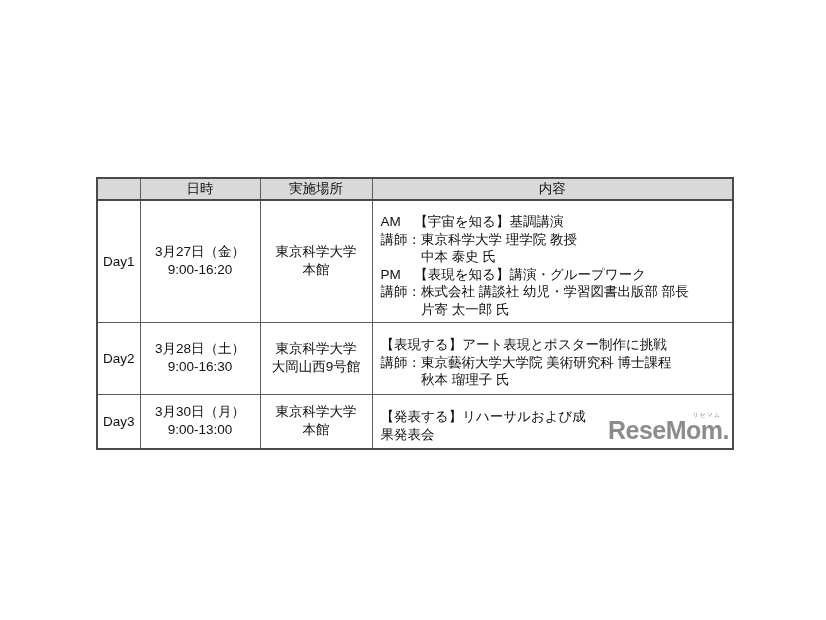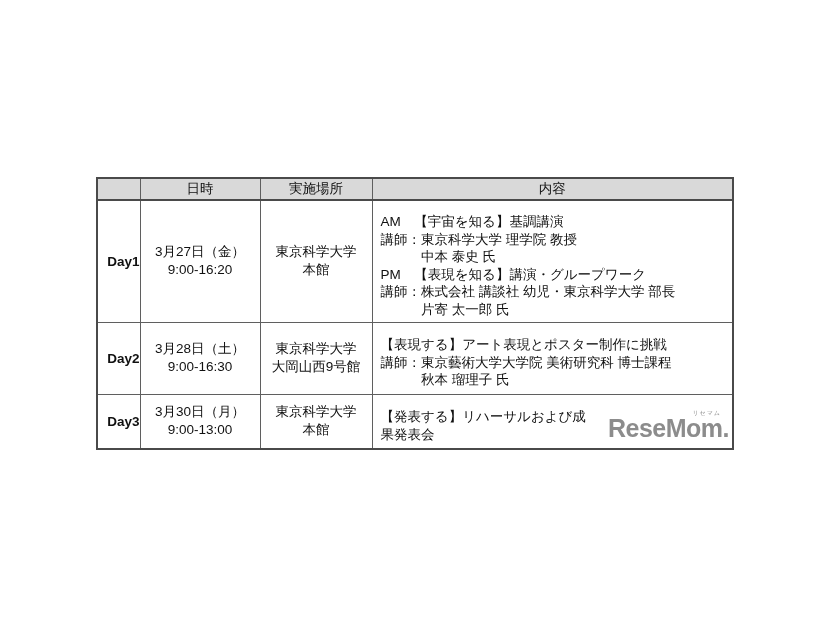--- a/index.html
+++ b/index.html
@@ -14,25 +14,25 @@
   }
   th,td{border:1.5px solid #5f5f5f;padding:0;}
   thead th{
     background:#d9d9d9;font-weight:normal;font-size:13.5px;
     height:20px;text-align:center;border-bottom:2px solid #4a4a4a;
   }
   tbody td{font-size:13.5px;vertical-align:middle;}
   tr.r1{height:110px;}
   tr.r2{height:72px;}
   tr.r3{height:55px;}
-  td.day{text-align:right;font-weight:bold;}
+  td.day{text-align:center;}
   td.dt,td.loc{text-align:center;line-height:18px;margin-left:16px;}
   td.content{padding:12px 3px 3px 8px;}
   .cline{white-space:pre-wrap;line-height:17.6px;}
-  .row3-flex{display:flex;align-items:center;white-space:nowrap;}
+  .row3-flex{display:flex;align-items:flex-end;white-space:nowrap;}
   .logo{
     position:relative;display:inline-block;flex:0 0 auto;margin-left:17px;
     font-weight:bold;color:#8c8c8c;font-size:25px;line-height:1;
     letter-spacing:-0.5px;padding-top:6px;
   }
   .logo-kana{
     position:absolute;top:0;right:8px;
     font-size:6px;font-weight:normal;letter-spacing:1px;color:#8c8c8c;
   }
 </style>
@@ -63,21 +63,21 @@
       </td>
       <td class="loc">
         <div>東京科学大学</div>
         <div>本館</div>
       </td>
       <td class="content">
         <div class="cline">AM　【宇宙を知る】基調講演</div>
         <div class="cline">講師：東京科学大学 理学院 教授</div>
         <div class="cline">　　　中本 泰史 氏</div>
         <div class="cline">PM　【表現を知る】講演・グループワーク</div>
-        <div class="cline">講師：株式会社 講談社 幼児・東京科学大学 部長</div>
+        <div class="cline">講師：株式会社 講談社 幼児・学習図書出版部 部長</div>
         <div class="cline">　　　片寄 太一郎 氏</div>
       </td>
     </tr>
     <tr class="r2">
       <td class="day">Day2</td>
       <td class="dt">
         <div>3月28日（土）</div>
         <div>9:00-16:30</div>
       </td>
       <td class="loc">

